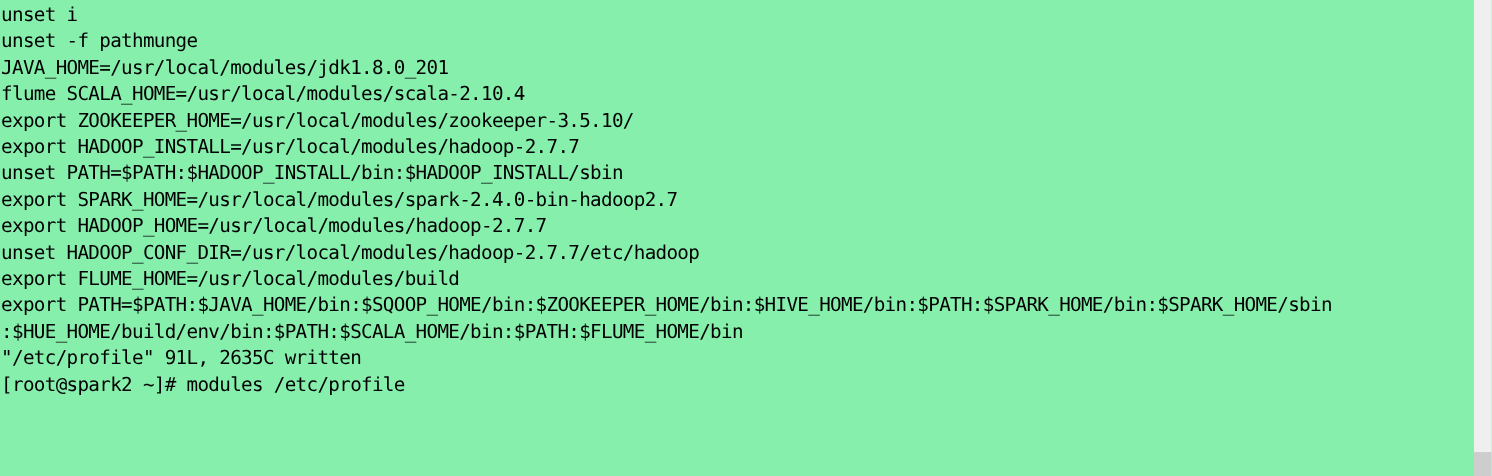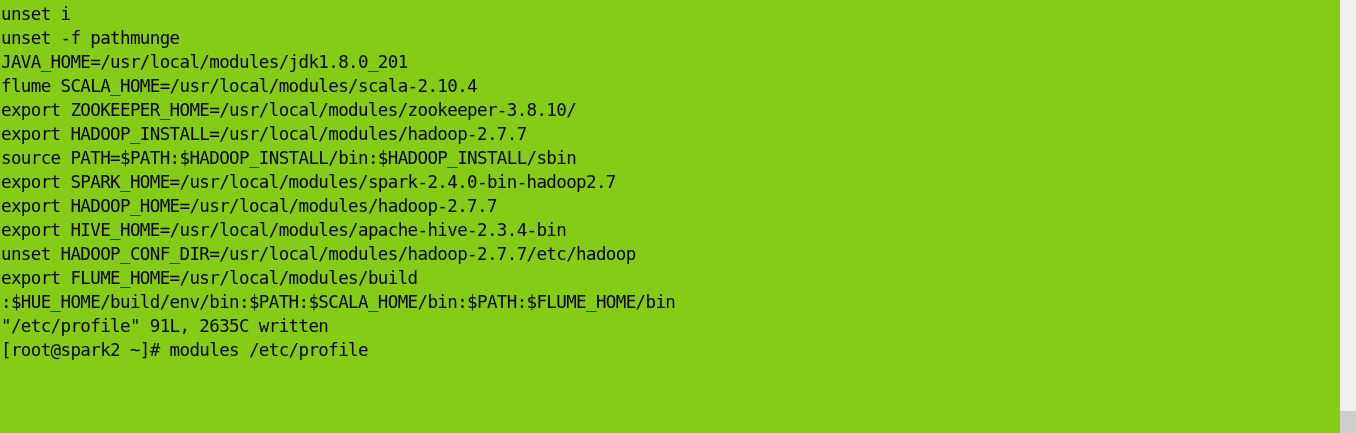--- a/index.html
+++ b/index.html
@@ -11,21 +11,21 @@
   body {
     width: 1356px;
     height: 433px;
     overflow: hidden;
     font-family: "DejaVu Sans Mono", "Liberation Mono", monospace;
   }
   .terminal {
     position: relative;
     width: 1356px;
     height: 433px;
-    background: #84cc16;
+    background: #86efac;
     box-sizing: border-box;
     overflow: hidden;
   }
   .terminal-screen {
     position: absolute;
     left: 0;
     top: 0;
     width: 1340px;
     height: 433px;
     padding: 2px 0 0 1px;
@@ -62,28 +62,28 @@
 </head>
 <body>
 
 <div class="terminal">
 
   <div class="terminal-screen">
     <div class="term-line">unset i</div>
     <div class="term-line">unset -f pathmunge</div>
     <div class="term-line">JAVA_HOME=/usr/local/modules/jdk1.8.0_201</div>
     <div class="term-line">flume SCALA_HOME=/usr/local/modules/scala-2.10.4</div>
-    <div class="term-line">export ZOOKEEPER_HOME=/usr/local/modules/zookeeper-3.8.10/</div>
+    <div class="term-line">export ZOOKEEPER_HOME=/usr/local/modules/zookeeper-3.5.10/</div>
     <div class="term-line">export HADOOP_INSTALL=/usr/local/modules/hadoop-2.7.7</div>
-    <div class="term-line">source PATH=$PATH:$HADOOP_INSTALL/bin:$HADOOP_INSTALL/sbin</div>
+    <div class="term-line">unset PATH=$PATH:$HADOOP_INSTALL/bin:$HADOOP_INSTALL/sbin</div>
     <div class="term-line">export SPARK_HOME=/usr/local/modules/spark-2.4.0-bin-hadoop2.7</div>
     <div class="term-line">export HADOOP_HOME=/usr/local/modules/hadoop-2.7.7</div>
-    <div class="term-line">export HIVE_HOME=/usr/local/modules/apache-hive-2.3.4-bin</div>
     <div class="term-line">unset HADOOP_CONF_DIR=/usr/local/modules/hadoop-2.7.7/etc/hadoop</div>
     <div class="term-line">export FLUME_HOME=/usr/local/modules/build</div>
+    <div class="term-line">export PATH=$PATH:$JAVA_HOME/bin:$SQOOP_HOME/bin:$ZOOKEEPER_HOME/bin:$HIVE_HOME/bin:$PATH:$SPARK_HOME/bin:$SPARK_HOME/sbin</div>
     <div class="term-line">:$HUE_HOME/build/env/bin:$PATH:$SCALA_HOME/bin:$PATH:$FLUME_HOME/bin</div>
     <div class="term-line">"/etc/profile" 91L, 2635C written</div>
     <div class="term-line">[root@spark2 ~]# modules /etc/profile</div>
 
   </div>
 
   <div class="scrollbar" style="background: rgb(239, 239, 239);">
     <div class="scrollbar-thumb" style="top: 411px; height: 22px; background: rgb(205, 205, 205);"></div>
   </div>
 

